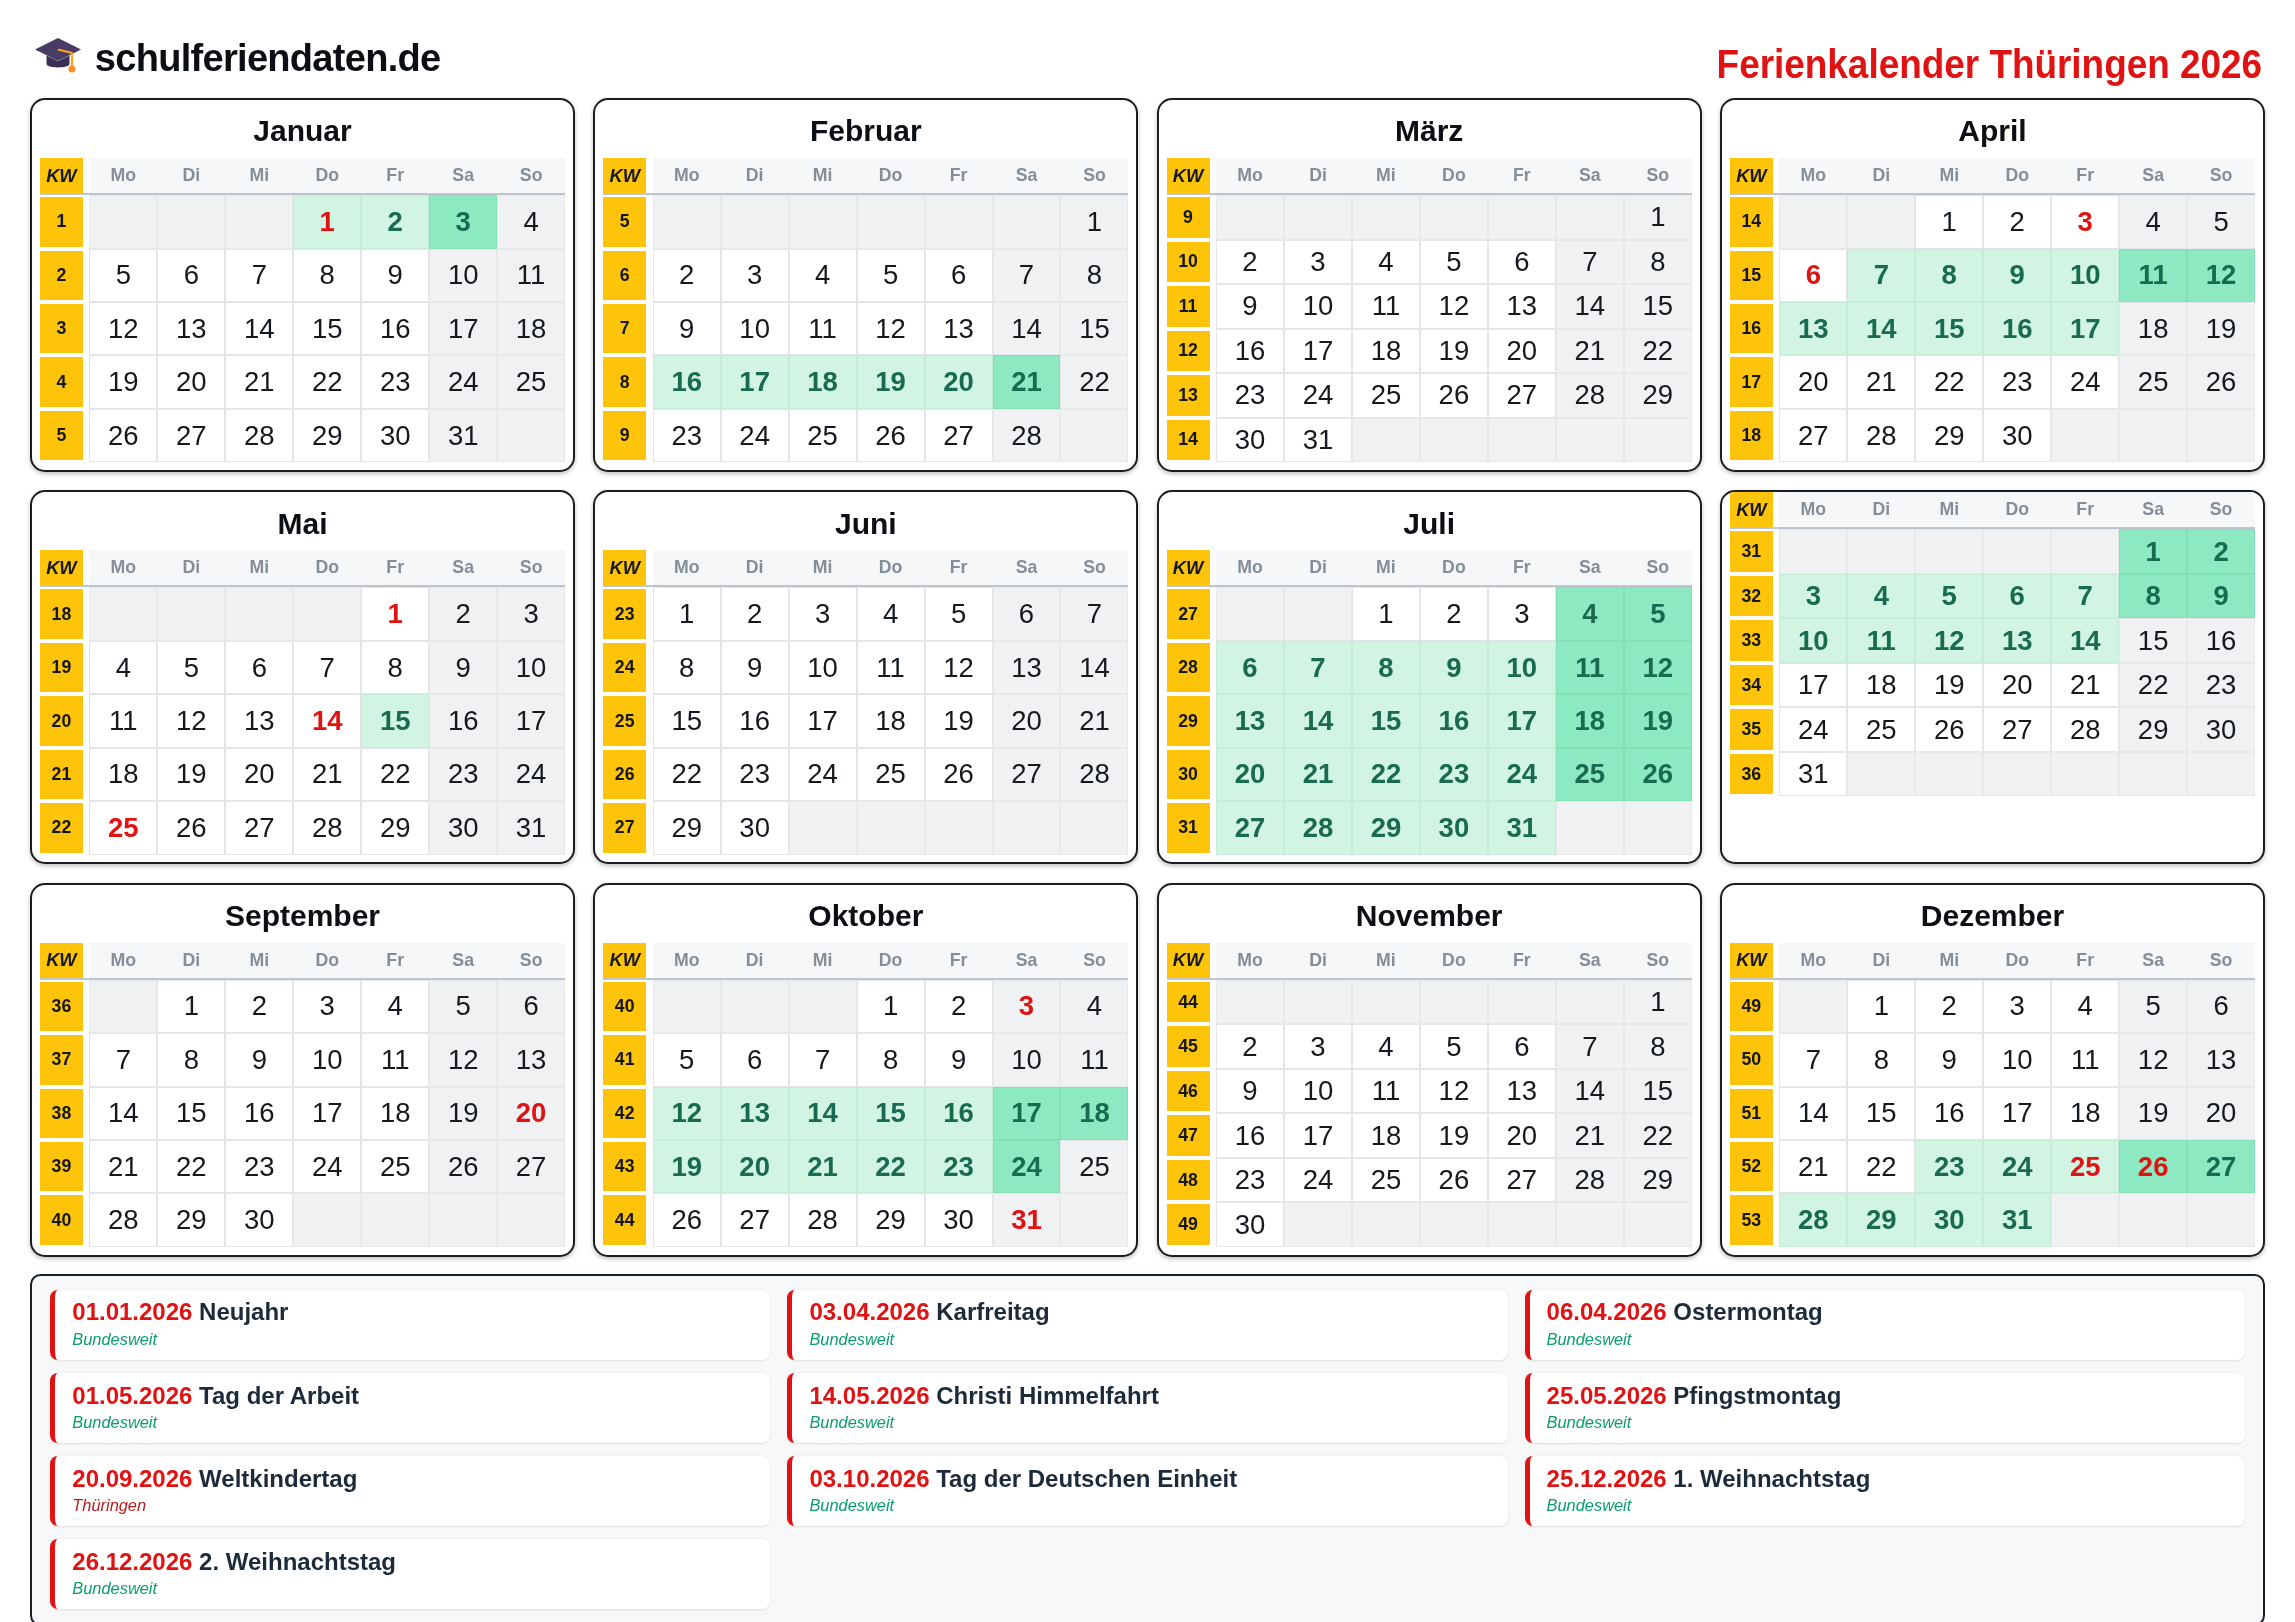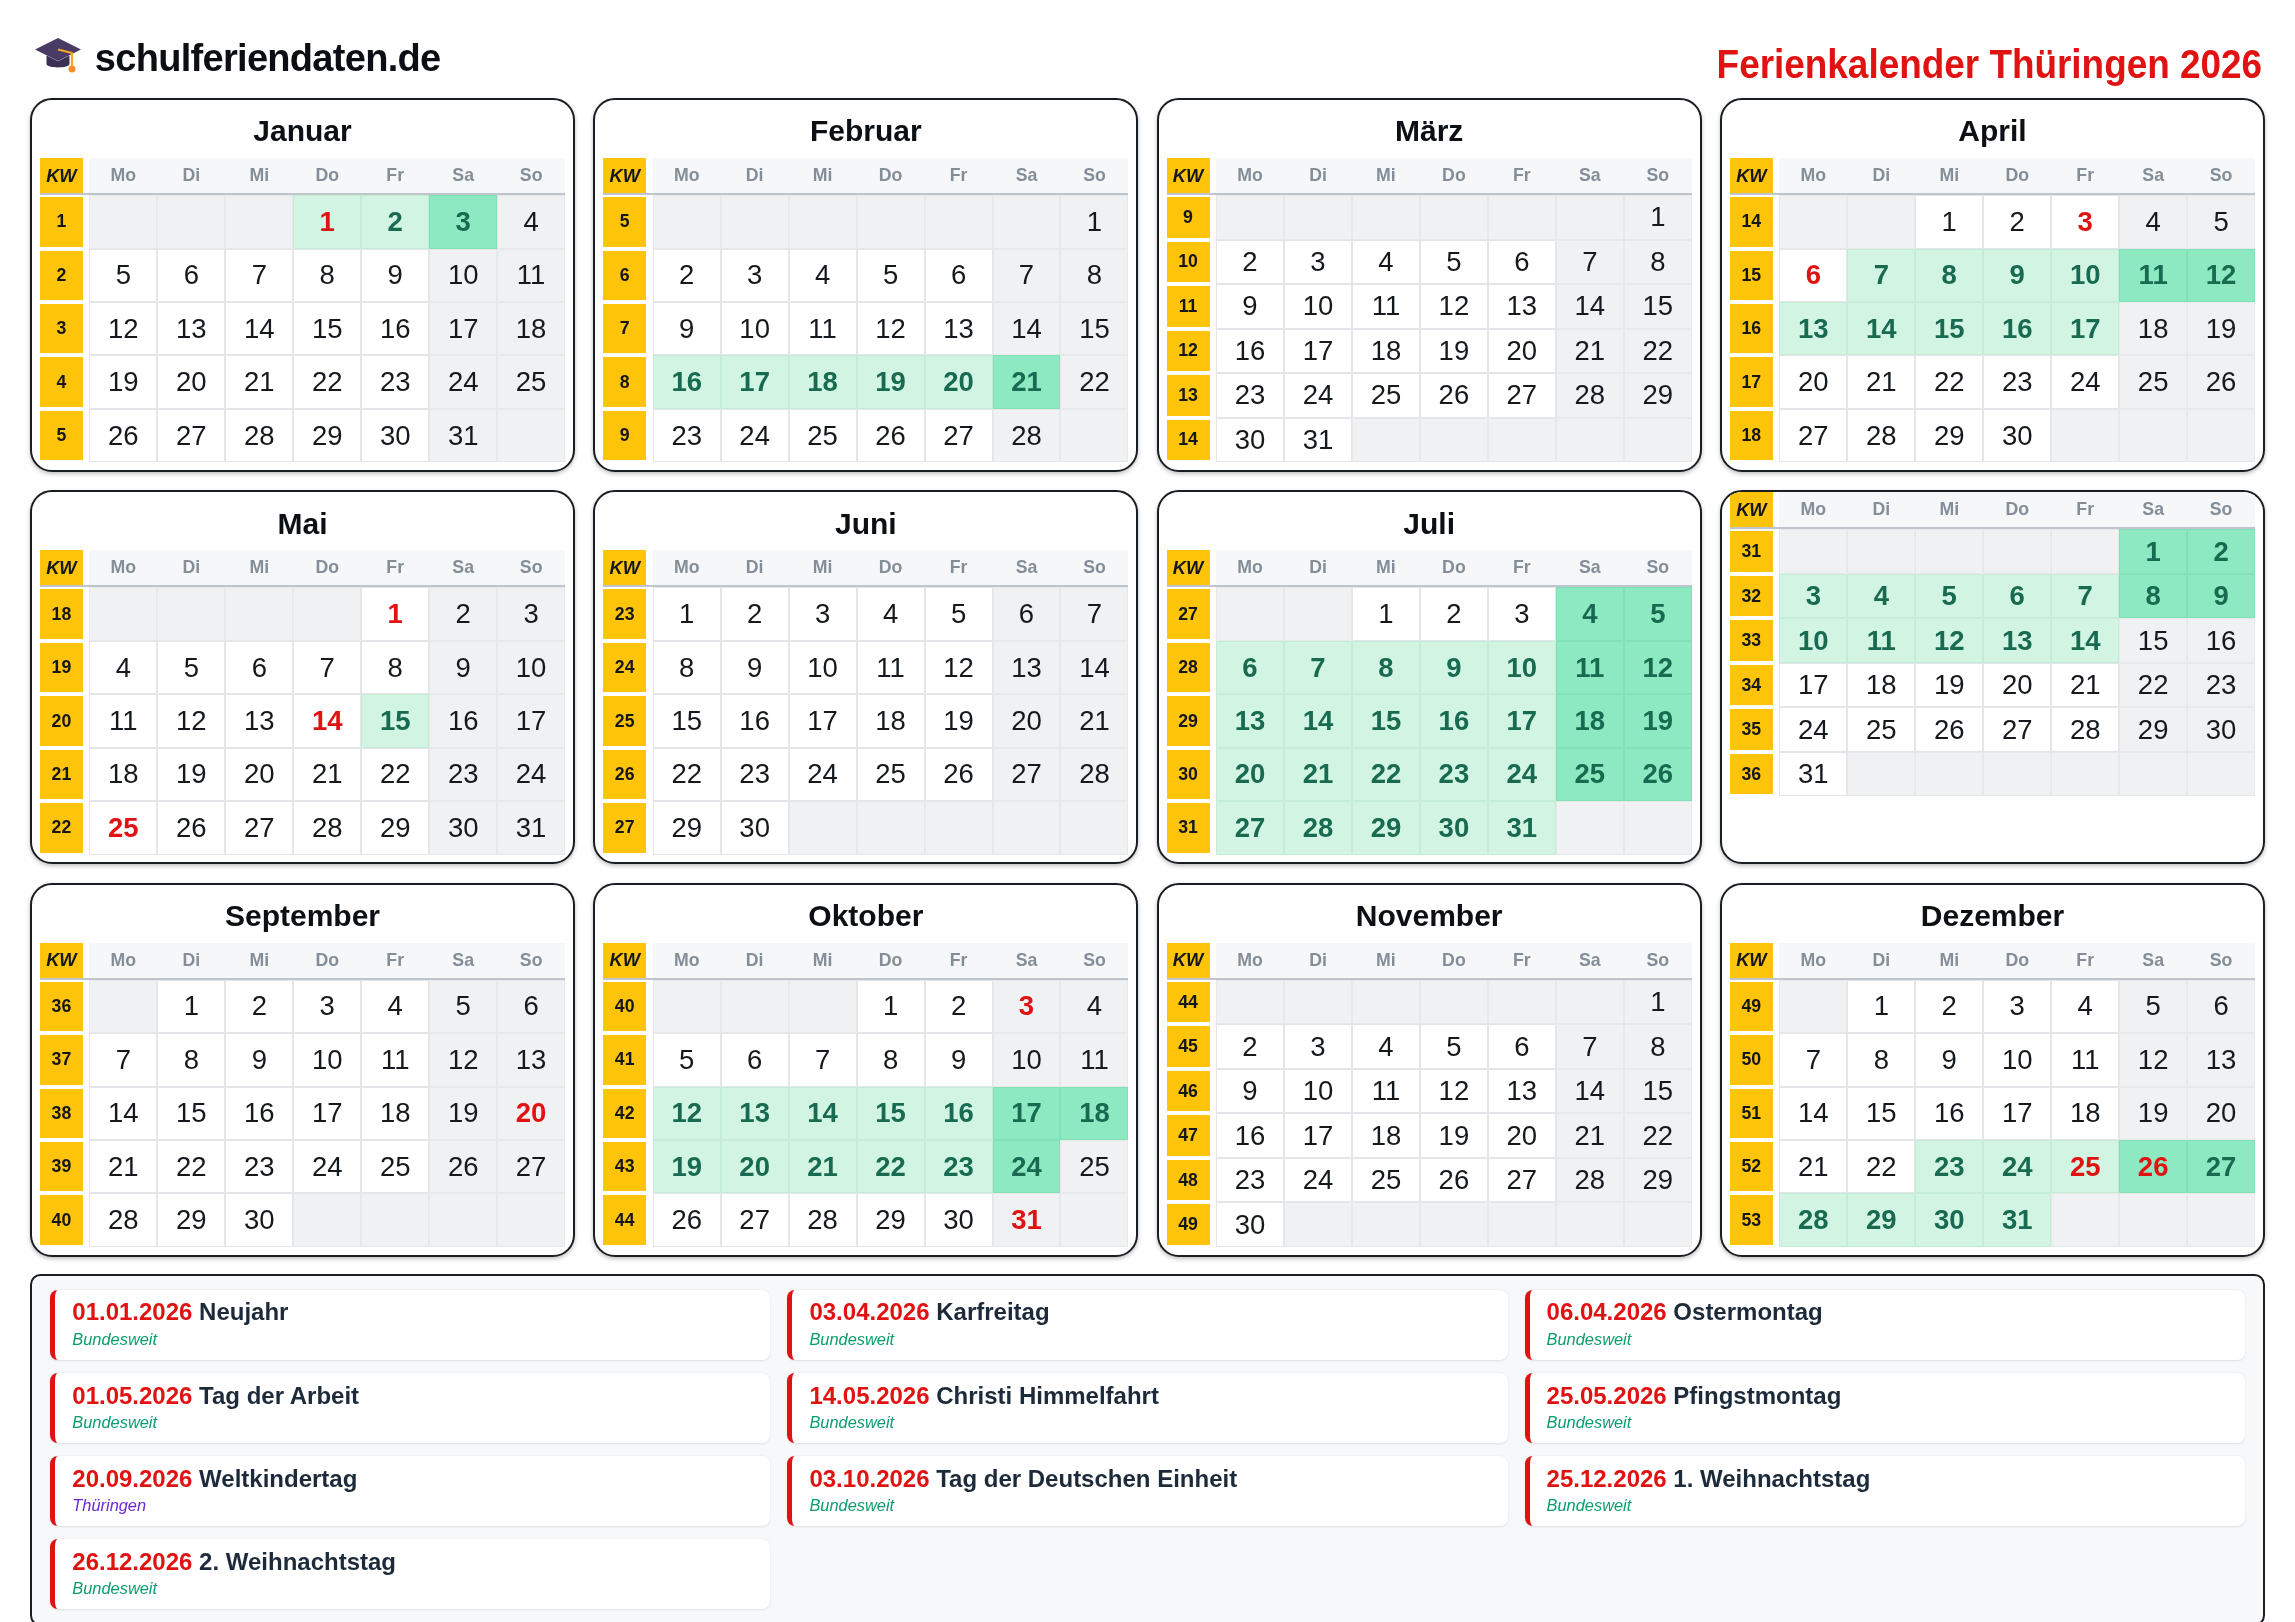--- a/index.html
+++ b/index.html
@@ -9,21 +9,21 @@
   
   .page-header { position:relative; height:98px; }
   .logo { position:absolute; left:33px; top:33px; display:flex; align-items:center; gap:11.8px; cursor:pointer; }
   .logo svg { width:50px; height:50px; }
   .logo-text { font-size:38px; font-weight:700; color:#0b0e12; letter-spacing:-0.7px; }
   .page-title { position:absolute; right:33px; top:41px; font-size:41px; font-weight:700;
     color:#e01212; transform:scaleX(.90); transform-origin:right center; white-space:nowrap; }
 
   
   .months-grid { display:grid; grid-template-columns:repeat(4,1fr); gap:18.3px; margin:0 30px; }
-  .month-box { height:374px; background:#fff; border:2px solid #1a1e23; border-radius:22px;
+  .month-box { height:374px; background:#fff; border:2px solid #1a1e23; border-radius:15px;
     box-shadow:0 2px 4.6px rgba(0,0,0,.25); padding:0 7.9px 7.9px; overflow:hidden; }
   .month-title { text-align:center; font-size:30px; font-weight:700; color:#0c0f13; padding:14.4px 0 9.8px; }
 
   .cal-head, .cal-row { display:grid; grid-template-columns:43px 6.5px repeat(7,1fr); }
   .cal-head { height:37px; border-bottom:2px solid #bfc5cc; }
   .hcell { display:flex; align-items:center; justify-content:center; }
   .h-kw { background:#fdc40a; font-size:18.3px; font-weight:700; color:#14161a;font-style:italic; }
   .h-day { background:#f5f7f9; font-size:17.7px; font-weight:700; color:#848e98; }
 
   .month-body { height:267px; display:flex; flex-direction:column; }
@@ -42,21 +42,21 @@
   .legend-panel { margin:17px 30px 0; background:#f7f8fa; border:2px solid #1a1e23;
     border-radius:10.5px; padding:14.4px 18.3px; display:grid;
     grid-template-columns:repeat(3,1fr); gap:13px 17px; }
   .holiday-card { background:#fff; border-left:5.9px solid #e01212; border-radius:7.9px;
     padding:10.5px 17px; box-shadow:0 0.7px 2px rgba(0,0,0,.10); }
   .holiday-line { font-size:24px; line-height:23.6px; }
   .holiday-date { color:#e01212; font-weight:700; }
   .holiday-name { color:#1c2a3a; font-weight:700; }
   .holiday-region { margin-top:5.9px; font-size:16.4px; line-height:19.6px; font-style:italic; }
   .region-green  { color:#0b9e6a; }
-  .region-orange { color:#6d28d9; }
+  .region-orange { color:#b91c1c; }
 </style>
 </head>
 <body>
 
 <header class="page-header">
   <div class="logo">
     <span style="display:flex;">
       <svg viewBox="0 0 100 100" aria-hidden="true">
         <polygon points="50,10 96,33 50,56 4,33" fill="#4a3b66"></polygon>
         <path d="M27,45 v17 c0,9 46,9 46,0 v-17 l-23,11.5 z" fill="#3a2f54"></path>

